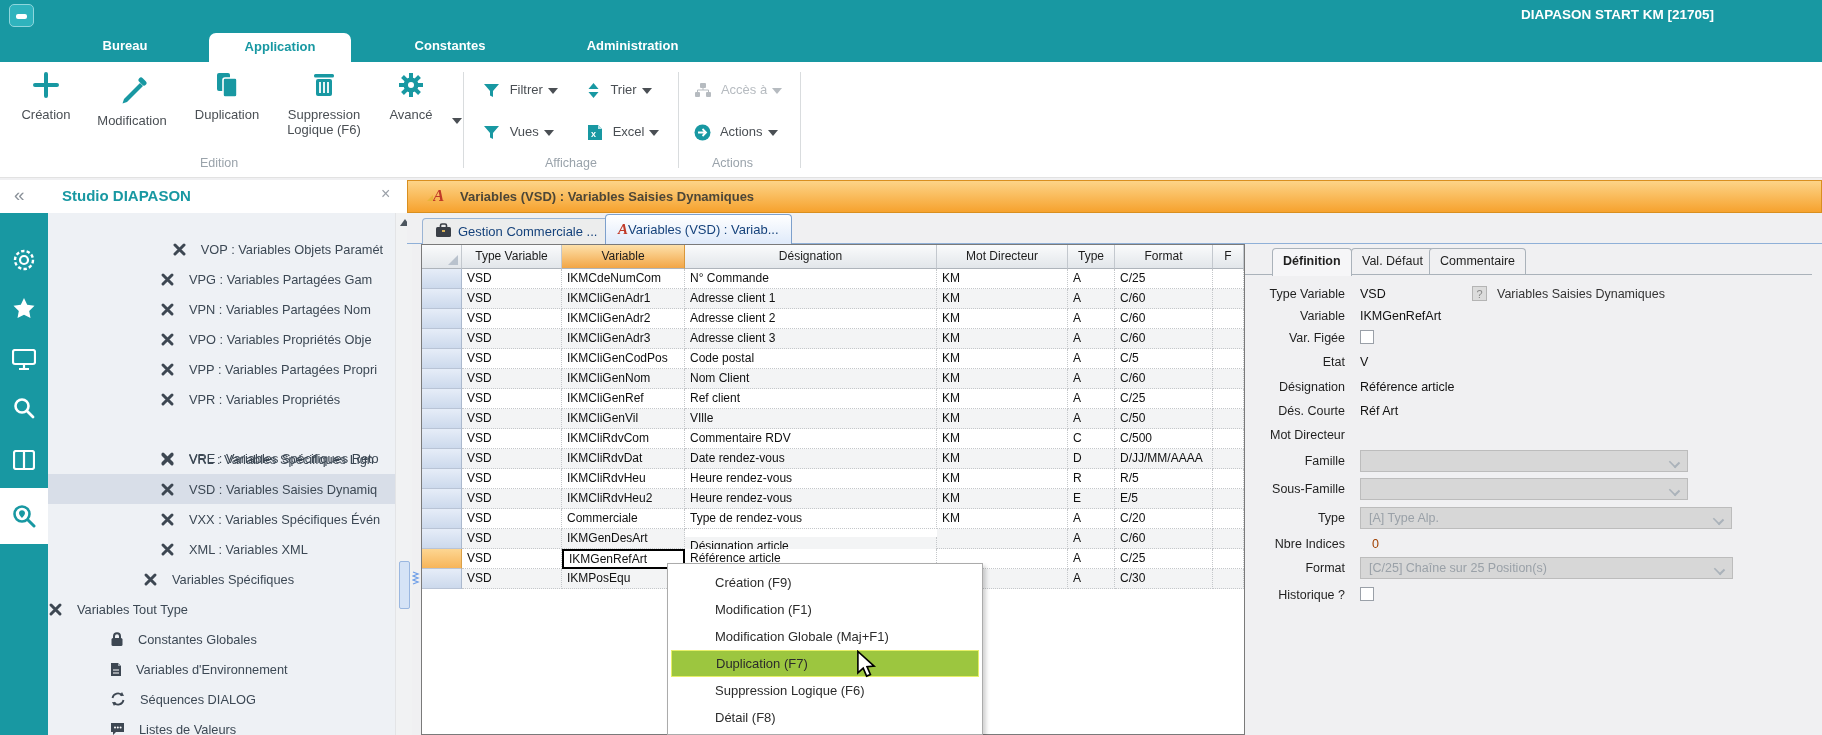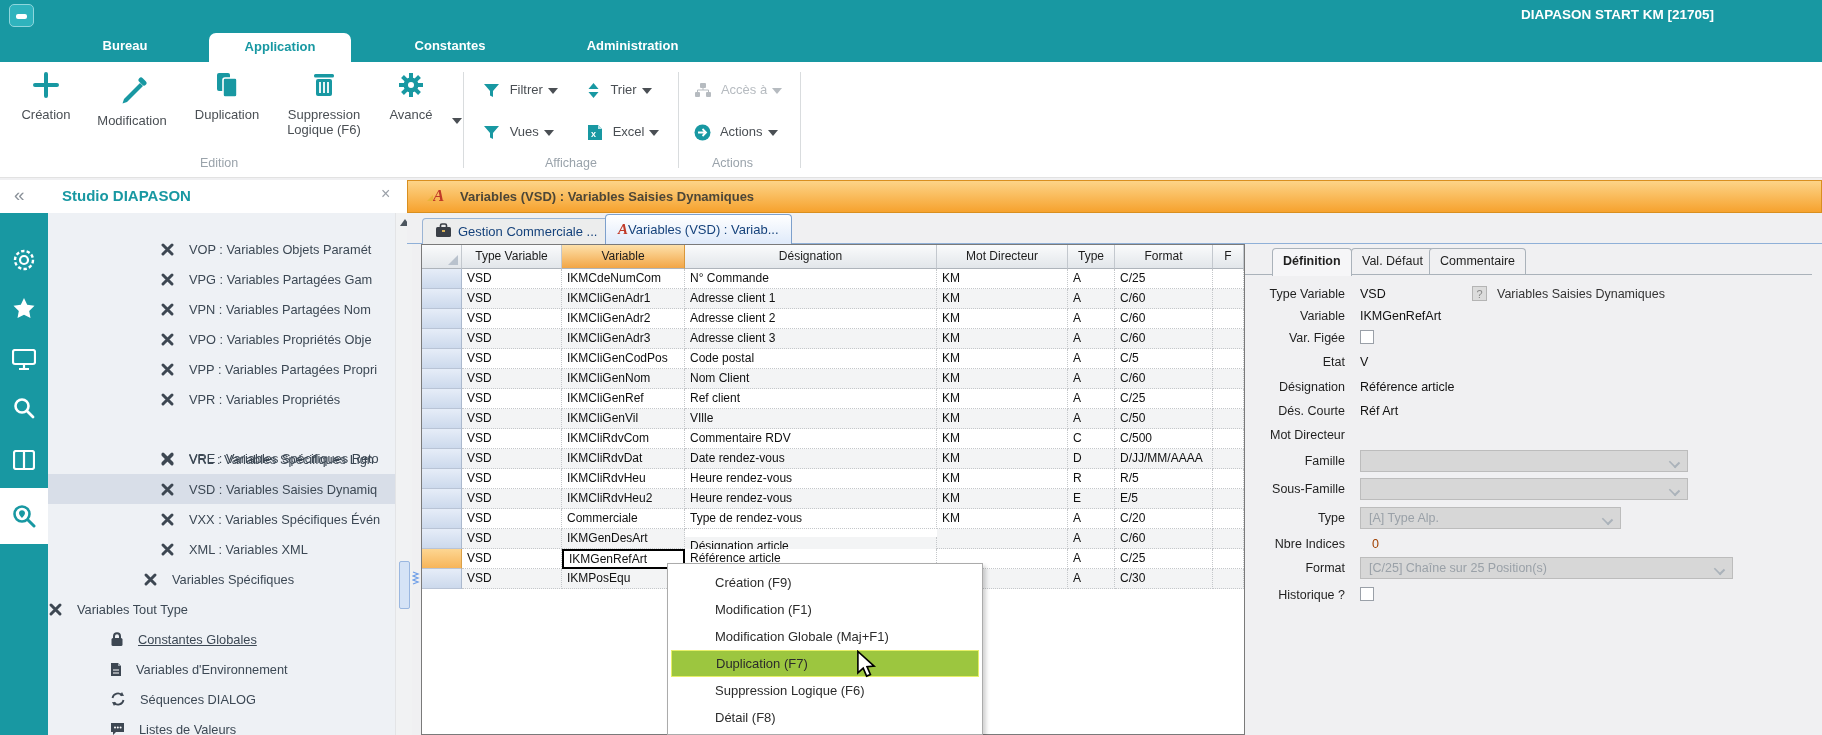--- a/index.html
+++ b/index.html
@@ -262,21 +262,21 @@
     </div>
   <div class="rail-item active" style="top:275px;height:56px;">
     <svg width="24" height="24" viewBox="0 0 24 24">
         <circle cx="10" cy="10" r="7.5" fill="none" stroke="#1898a2" stroke-width="2.6"></circle>
         <path d="M16 16l6 6" stroke="#1898a2" stroke-width="3" stroke-linecap="round"></path>
         <path d="M10 6.2c1.7 0 3 1.3 3 2.9 0 2-3 5-3 5s-3-3-3-5c0-1.6 1.3-2.9 3-2.9z" fill="#1898a2"></path>
       </svg>
     </div>
 </div>
 <div class="abs" id="tree">
-    <div class="tree-item" style="top: 21px; padding-left: 112px;">
+    <div class="tree-item" style="top: 21px; padding-left: 112px; justify-content: center;">
       <span style="display: inline-flex; margin-right: 7px;">
         <svg width="15" height="15" viewBox="0 0 16 16">
           <path d="M3.2 12.8L12.8 3.2M3.2 3.2l9.6 9.6" stroke="#3d4752" stroke-width="3.2" stroke-linecap="round"></path>
         </svg>
       </span>
       <span>VOP : Variables Objets Paramét</span>
     </div>
     <div class="tree-item" style="top: 51px; padding-left: 112px;">
       <span style="display: inline-flex; margin-right: 7px;">
         <svg width="15" height="15" viewBox="0 0 16 16">
@@ -366,21 +366,21 @@
       <span>Variables Spécifiques</span>
     </div>
     <div class="tree-item" style="top: 381px; ">
       <span style="display: inline-flex; margin-right: 7px;">
         <svg width="15" height="15" viewBox="0 0 16 16">
           <path d="M3.2 12.8L12.8 3.2M3.2 3.2l9.6 9.6" stroke="#3d4752" stroke-width="3.2" stroke-linecap="round"></path>
         </svg>
       </span>
       <span>Variables Tout Type</span>
     </div>
-    <div class="tree-item" style="top: 411px; padding-left: 62px; text-decoration: underline;">
+    <div class="tree-item" style="top: 411px; padding-left: 62px;">
       <span style="display: inline-flex; margin-right: 7px;">
         <svg width="14" height="15" viewBox="0 0 14 15">
           <rect x="1.5" y="6" width="11" height="8" rx="1.5" fill="#3d4752"></rect>
           <path d="M4 6V4.3a3 3 0 016 0V6" fill="none" stroke="#3d4752" stroke-width="2"></path>
         </svg>
       </span>
       <span>Constantes Globales</span>
     </div>
     <div class="tree-item" style="top: 441px; padding-left: 62px;">
       <span style="display: inline-flex; margin-right: 7px;">
@@ -658,21 +658,21 @@
 
 <div class="f-label" style="left:1245px;top:428px;">Mot Directeur</div>
 
 <div class="f-label" style="left:1245px;top:454px;">Famille</div>
 <div class="f-drop" style="left:1360px;top:450px;width:328px;"><span></span><span class="dd"></span></div>
 
 <div class="f-label" style="left:1245px;top:482px;">Sous-Famille</div>
 <div class="f-drop" style="left:1360px;top:478px;width:328px;"><span></span><span class="dd"></span></div>
 
 <div class="f-label" style="left:1245px;top:511px;">Type</div>
-<div class="f-drop" style="left:1360px;top:507px;width:261px;"><span>[A] Type Alp.</span><span class="dd"></span></div>
+<div class="f-drop" style="left:1360px;top:507px;width:372px;"><span>[A] Type Alp.</span><span class="dd"></span></div>
 
 <div class="f-label" style="left:1245px;top:537px;">Nbre Indices</div>
 <div class="f-value" id="nbre-val" style="left:1372px;top:537px;">0</div>
 
 <div class="f-label" style="left:1245px;top:561px;">Format</div>
 <div class="f-drop" style="left:1360px;top:557px;width:373px;"><span>[C/25] Chaîne sur 25 Position(s)</span><span class="dd"></span></div>
 
 <div class="f-label" style="left:1245px;top:588px;">Historique ?</div>
 <div class="f-check" style="left:1360px;top:587px;"></div>
 

